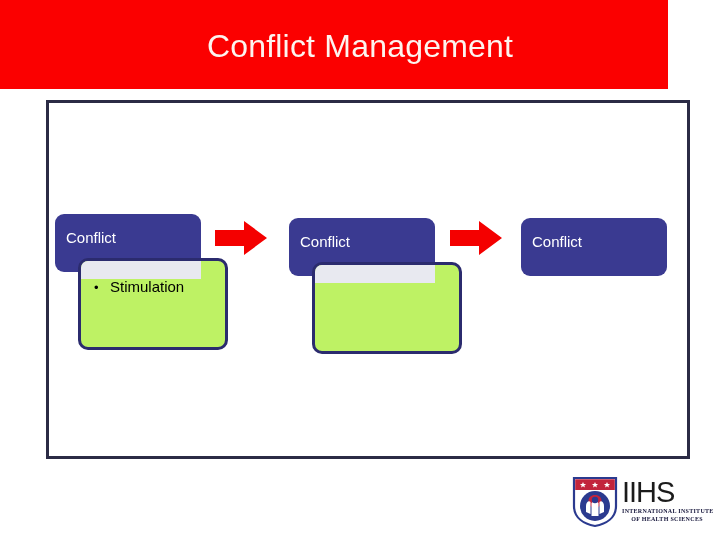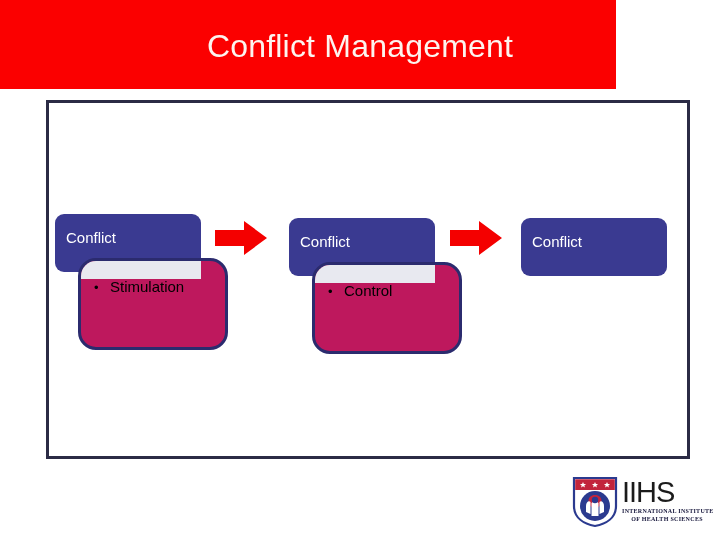--- a/index.html
+++ b/index.html
@@ -18,21 +18,21 @@
     width: 720px;
     height: 540px;
     background: #ffffff;
   }
 
   
   #title-band {
     position: absolute;
     left: 0;
     top: 0;
-    width: 616px;
+    width: 668px;
     height: 89px;
     background: #fb0000;
   }
   #title-text {
     position: absolute;
     left: 0;
     top: 26px;
     width: 720px;
     text-align: center;
     color: #fdf4ef;
@@ -79,23 +79,23 @@
     font-size: 15px;
     line-height: 18px;
     white-space: nowrap;
   }
   .stage-body {
     position: absolute;
     left: 23px;
     top: 53px;
     width: 150px;
     height: 92px;
-    background: #be185d;
+    background: #bef264;
     border: 3px solid #2b2b6e;
-    border-radius: 18px;
+    border-radius: 10px;
     box-sizing: border-box;
     overflow: hidden;
   }
   .stage-body-shade {
     position: absolute;
     left: 0;
     top: 0;
     width: 120px;
     height: 18px;
     background: #e8e9f0;
@@ -200,23 +200,20 @@
       <polygon points="0,9 29,9 29,0 52,17 29,34 29,25 0,25" fill="#f40000"></polygon>
     </svg>
   </div>
 
   <div class="stage" id="stage-1">
     <div class="stage-header">
       <span class="stage-header-label">Conflict</span>
     </div>
     <div class="stage-body">
       <div class="stage-body-shade"></div>
-      <div class="stage-body-item">
-        <span class="bullet">•</span><span>Control</span>
-      </div>
     </div>
   </div>
 
   <div class="arrow" id="arrow-1">
     <svg viewBox="0 0 52 34" xmlns="http://www.w3.org/2000/svg">
       <polygon points="0,9 29,9 29,0 52,17 29,34 29,25 0,25" fill="#f40000"></polygon>
     </svg>
   </div>
 
   <div class="stage" id="stage-2">

